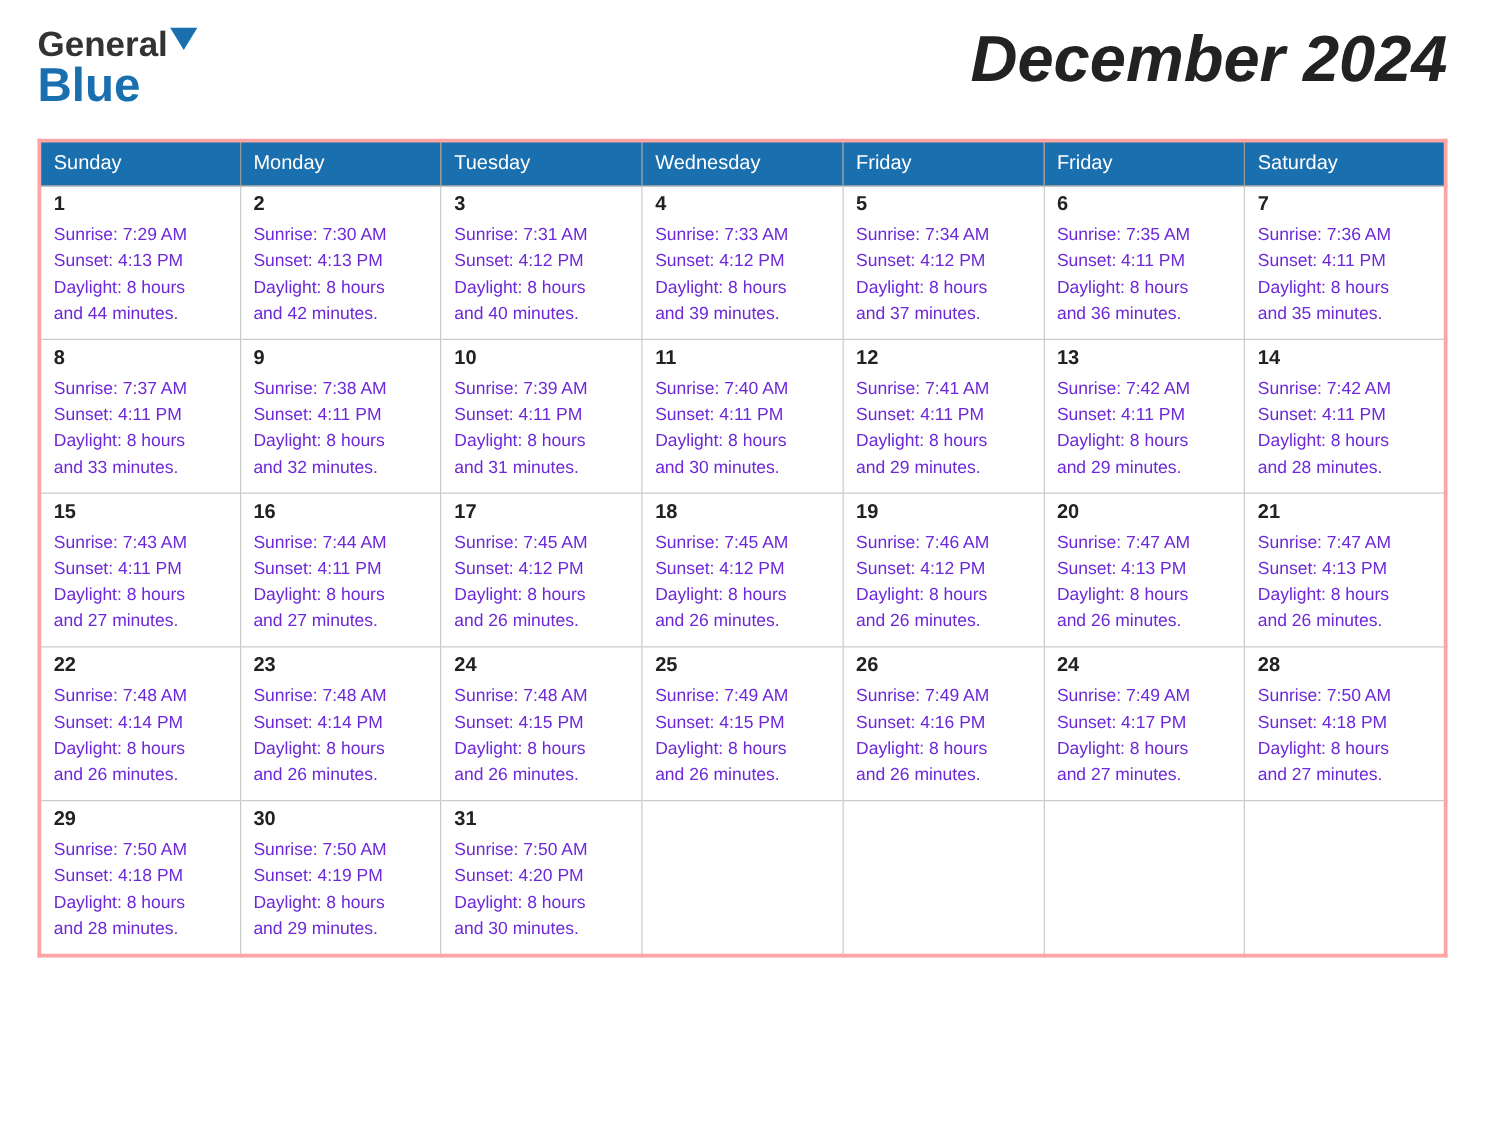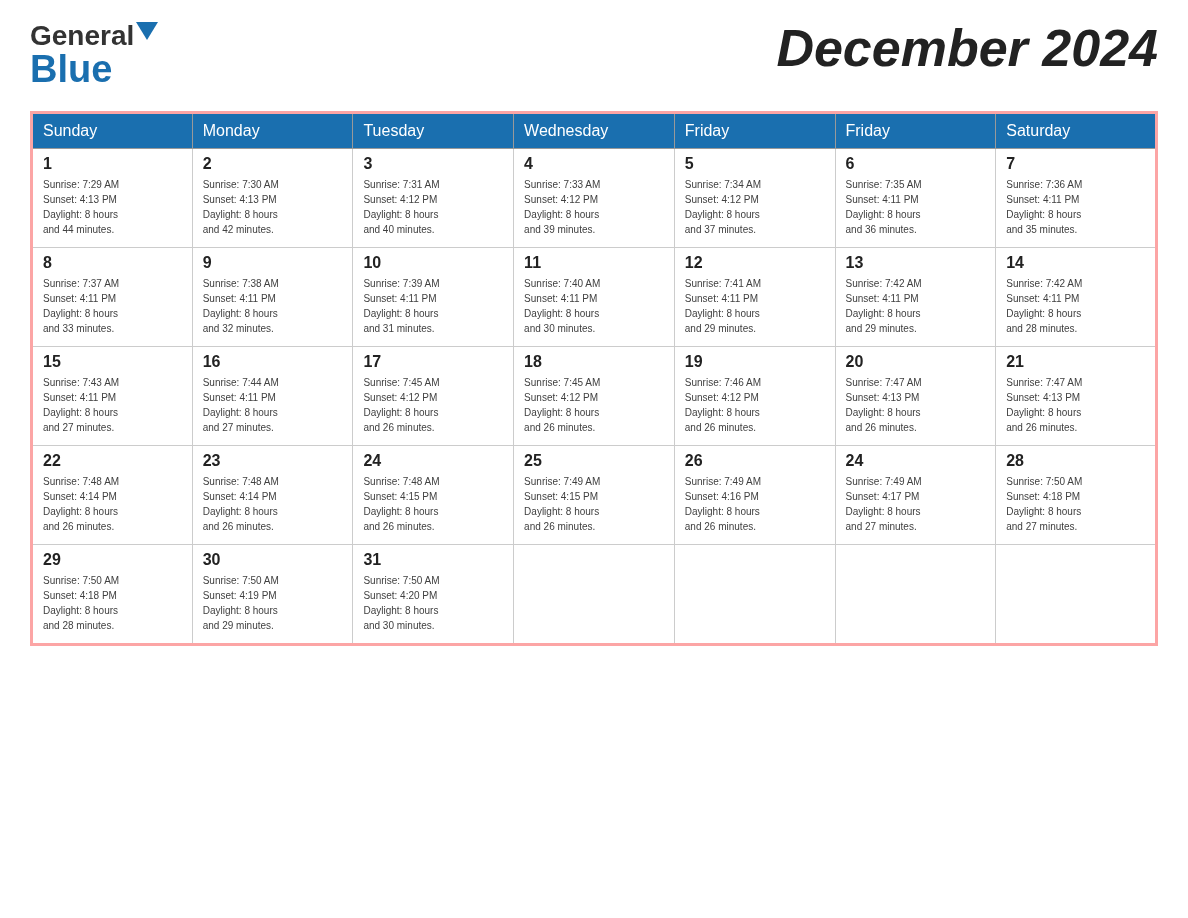--- a/index.html
+++ b/index.html
@@ -60,23 +60,23 @@
       min-height: 100px;
     }
     .day-num {
       font-size: 16px;
       font-weight: bold;
       color: #222;
       margin-bottom: 4px;
       display: block;
     }
     .day-info {
-      font-size: 10px;
+      font-size: 14px;
       line-height: 1.5;
-      color: #404040;
+      color: #6d28d9;
     }
     .empty-cell {
       background: #fff;
     }
     .logo-top-row {
       display: flex;
       align-items: flex-start;
       font-size: 28px;
       font-weight: bold;
       color: #333;

